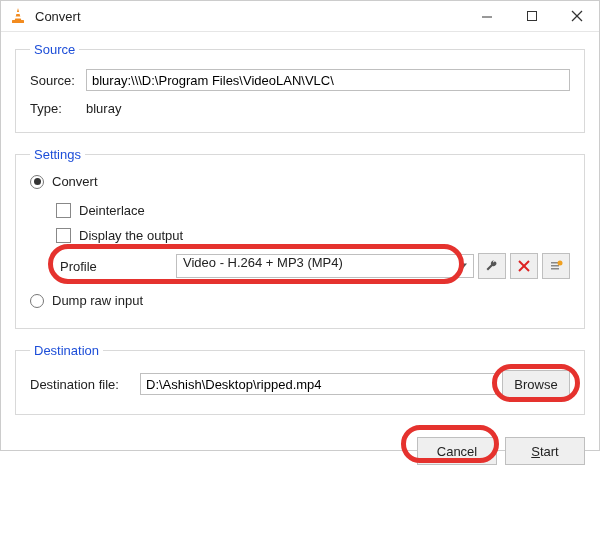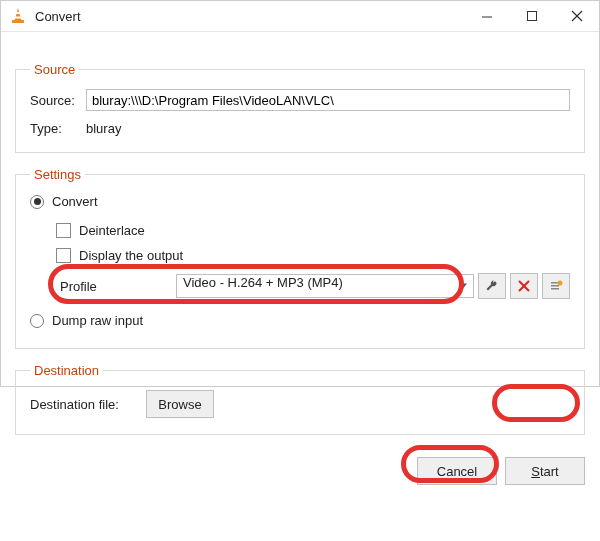--- a/index.html
+++ b/index.html
@@ -5,21 +5,21 @@
     * { box-sizing: border-box; margin: 0; padding: 0; }
     body {
       font-family: "Segoe UI", Tahoma, sans-serif;
       font-size: 13px;
       background: #fff;
       width: 600px;
       height: 541px;
       overflow: hidden;
       color: #222;
     }
-    .window { border: 1px solid #ccc; height: 387px; display: flex; flex-direction: column; gap: 20px; }
+    .window { border: 1px solid #ccc; height: 451px; display: flex; flex-direction: column; }
     .titlebar {
       display: flex;
       align-items: center;
       height: 34px;
       padding: 0 0 0 8px;
       border-bottom: 1px solid #e6e6e6;
     }
     .titlebar .app-icon { width: 18px; height: 18px; margin-right: 8px; }
     .titlebar .title { flex: 1; font-size: 13px; }
     .win-controls { display: flex; }
@@ -36,21 +36,21 @@
     }
     fieldset {
       border: 1px solid #d9d9d9;
       padding: 12px 14px 16px 14px;
       margin-bottom: 14px;
       position: relative;
     }
     legend {
       padding: 0 4px;
       font-size: 13px;
-      color: #c2410c;
+      color: #1d4ed8;
       background: #fff;
     }
     .row { display: flex; align-items: center; margin-bottom: 10px; }
     .row:last-child { margin-bottom: 0; align-items: flex-end; }
     .lbl { width: 56px; font-size: 13px; }
     .lbl-dest { width: 110px; }
     .txt {
       flex: 1;
       height: 22px;
       border: 1px solid #bfbfbf;
@@ -203,20 +203,21 @@
       <div class="radio-row" style="margin-bottom:4px;">
         <span class="radio"></span>
         <span>Dump raw input</span>
       </div>
     </fieldset>
 
     <fieldset style="position:relative;">
       <legend>Destination</legend>
       <div class="row" style="margin-bottom:0;">
         <span class="lbl-dest">Destination file:</span>
+        <input class="txt" type="text" value="D:\Ashish\Desktop\ripped.mp4" style="">
         <div class="btn" style="min-width:68px; margin-left:6px;">
           <span>Browse</span>
         </div>
       </div>
       <span class="highlight-oval" style="right:4px; top:6px; width:88px; height:38px;"></span>
     </fieldset>
 
     <div class="footer">
       <div class="btn">
         <span>Cancel</span>

